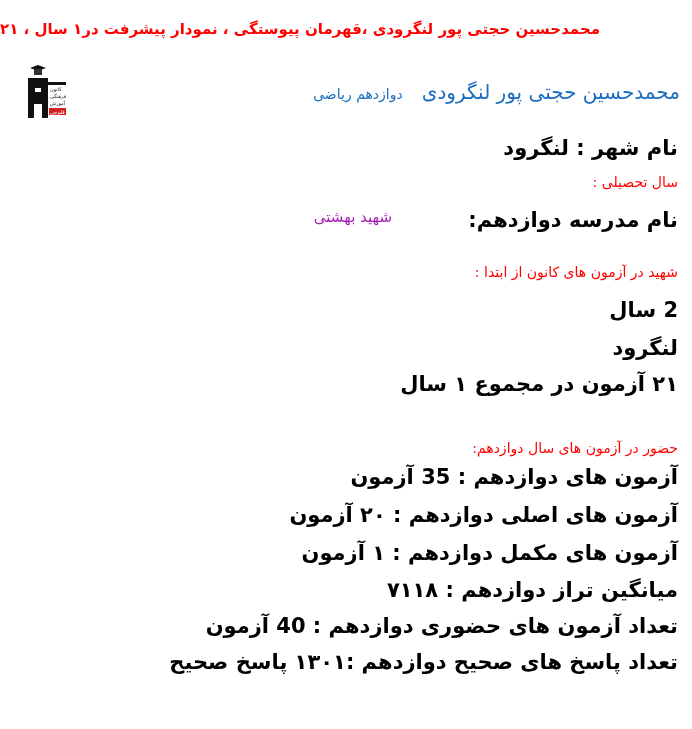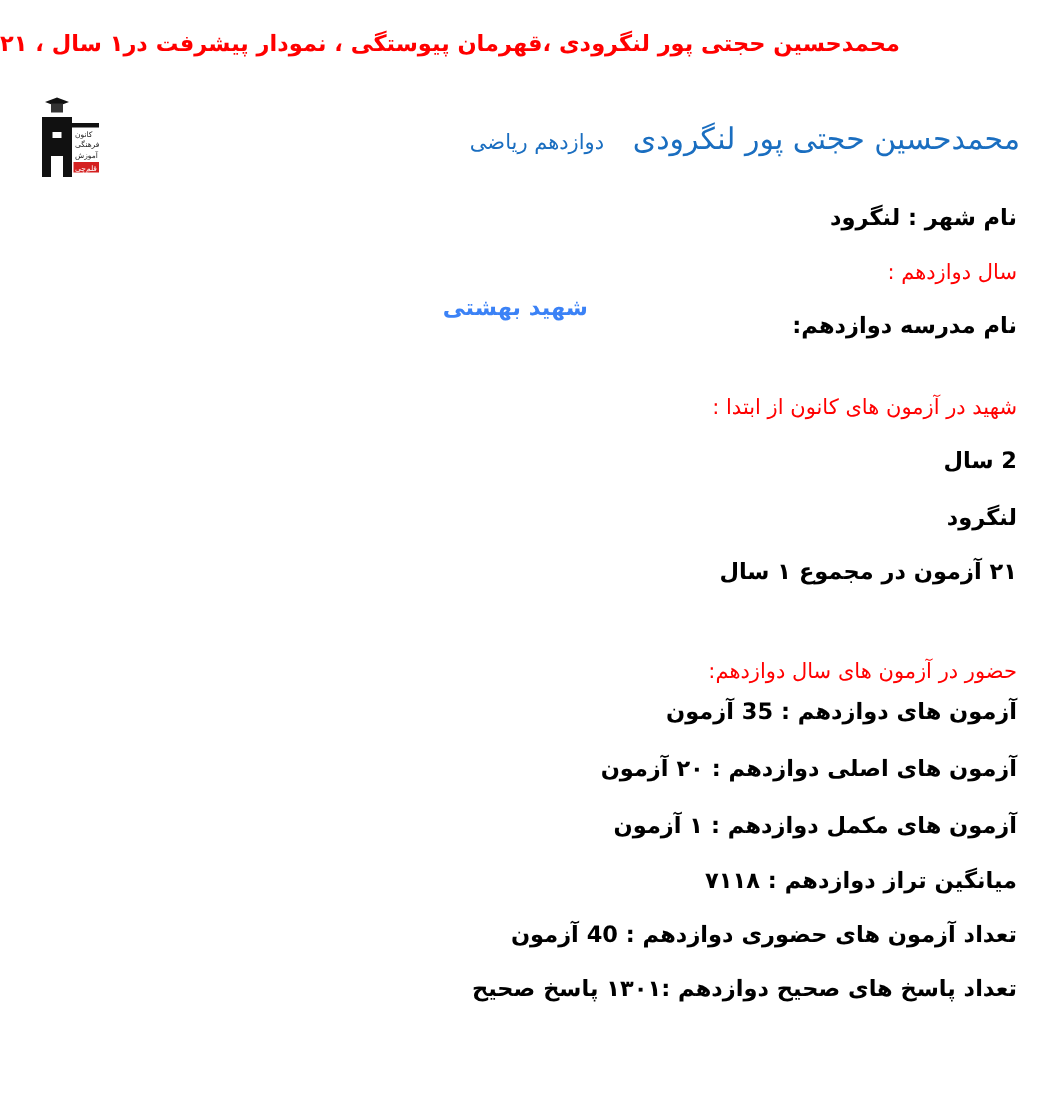--- a/index.html
+++ b/index.html
@@ -44,37 +44,37 @@
       font-size: 20px;
     }
     .header-grade {
       font-size: 14px;
       margin-right: 14px;
     }
     .row {
       position: absolute;
       right: 14px;
       white-space: nowrap;
-      font-size: 15px;
+      font-size: 21px;
       font-weight: bold;
       color: #000000;
     }
     .row.red {
       color: #ff0000;
       font-weight: normal;
       font-size: 14px;
     }
     .school-value {
       position: absolute;
       right: 300px;
-      top: 196px;
+      top: 208px;
       white-space: nowrap;
-      font-weight: bold;
+      font-weight: normal;
       font-size: 15px;
-      color: #3b82f6;
+      color: #a21caf;
     }
   </style>
 </head>
 <body>
 
 <div class="page-title">محمدحسین حجتی پور لنگرودی ،قهرمان پیوستگی ، نمودار پیشرفت در۱ سال ، ۲۱ آزمون</div>
 
 <div class="logo">
   <svg width="46" height="56" viewBox="0 0 46 56" xmlns="http://www.w3.org/2000/svg">
 
@@ -91,21 +91,21 @@
     <text x="28" y="50" font-size="5" fill="#fff" font-family="DejaVu Sans, sans-serif">قلم‌چی</text>
   </svg>
 </div>
 
 <div class="header-line">
   <span class="header-name">محمدحسین حجتی پور لنگرودی</span>
   <span class="header-grade">دوازدهم ریاضی</span>
 </div>
 
 <div class="row" style="top:136px">نام شهر : لنگرود</div>
-<div class="row red" style="top:174px">سال دوازدهم :</div>
+<div class="row red" style="top:174px">سال تحصیلی :</div>
 <div class="row" style="top:208px">نام مدرسه دوازدهم:</div>
 <div class="school-value">شهید بهشتی</div>
 
 <div class="row red" style="top:264px">شهید در آزمون های کانون از ابتدا :</div>
 <div class="row" style="top:298px">2 سال</div>
 <div class="row" style="top:336px">لنگرود</div>
 <div class="row" style="top:372px">۲۱ آزمون در مجموع ۱ سال</div>
 
 <div class="row red" style="top:440px">حضور در آزمون های سال دوازدهم:</div>
 <div class="row" style="top:465px">آزمون های دوازدهم : 35 آزمون</div>

